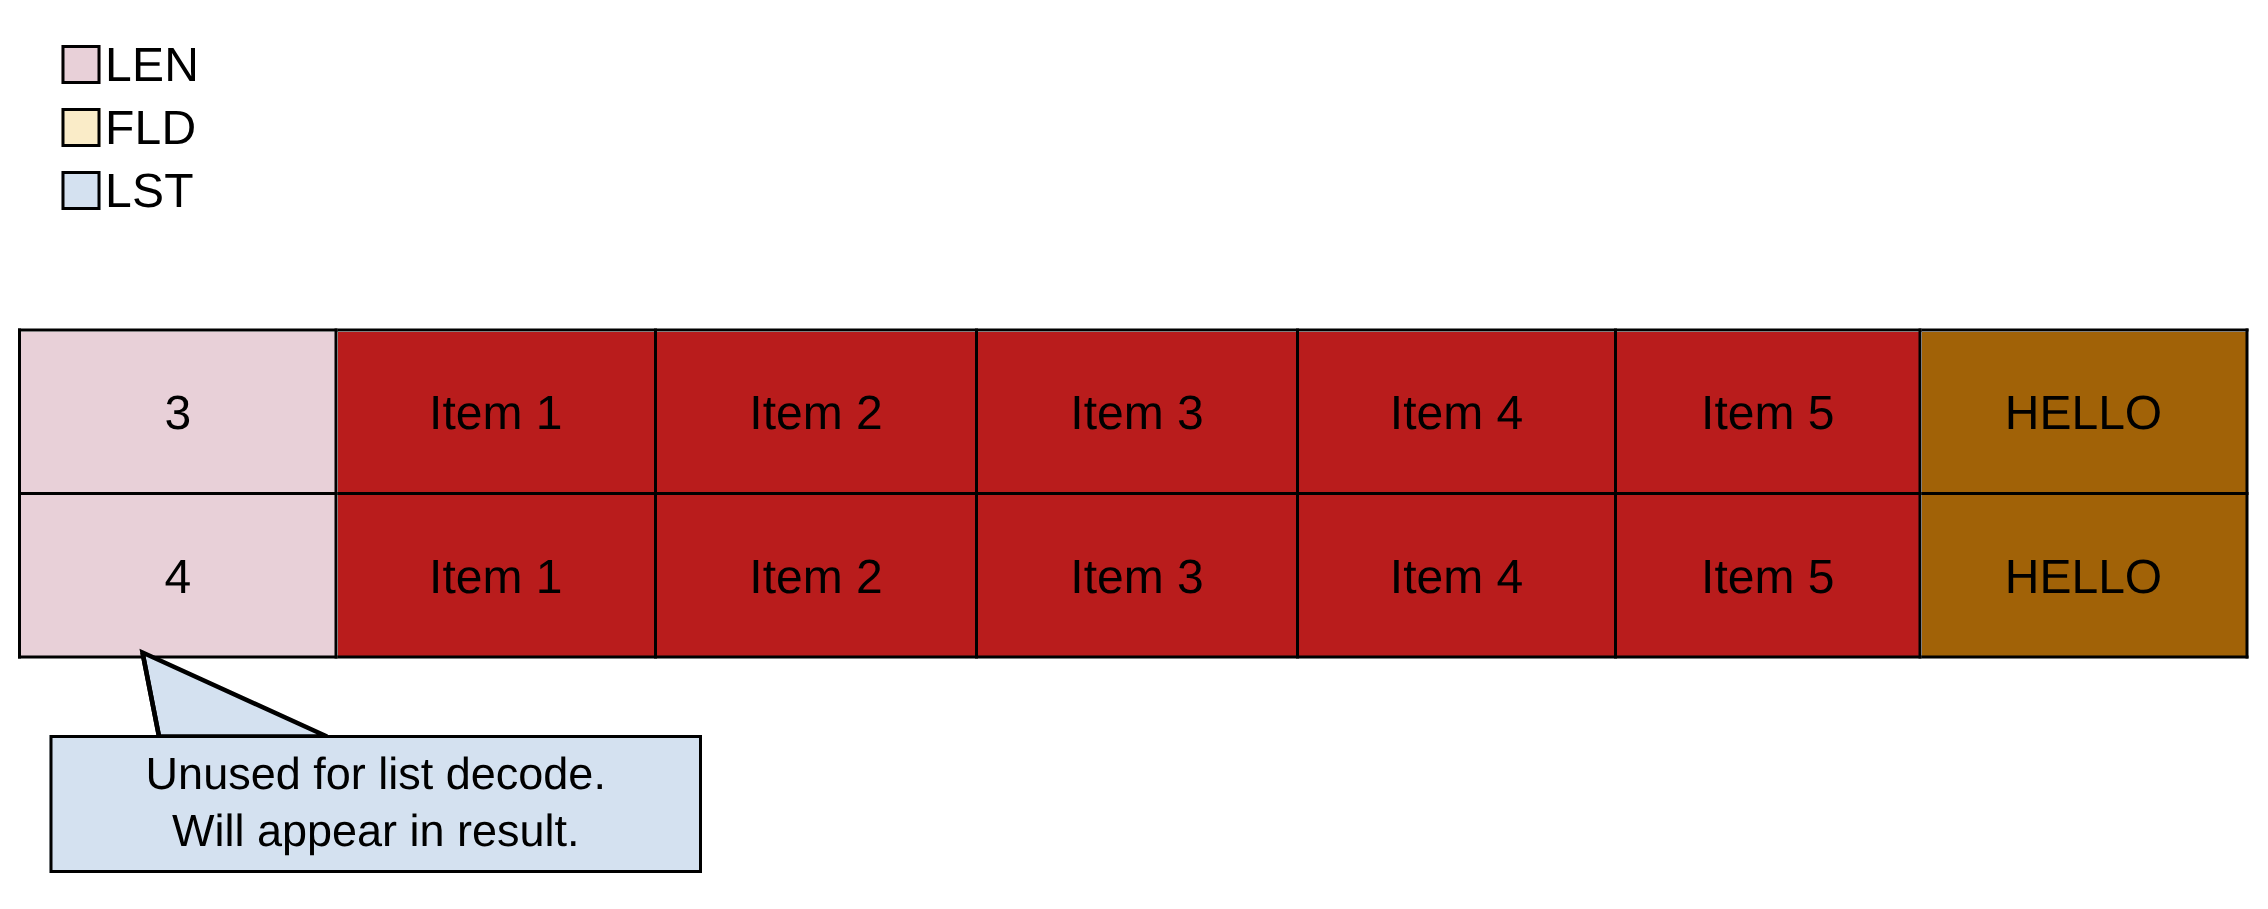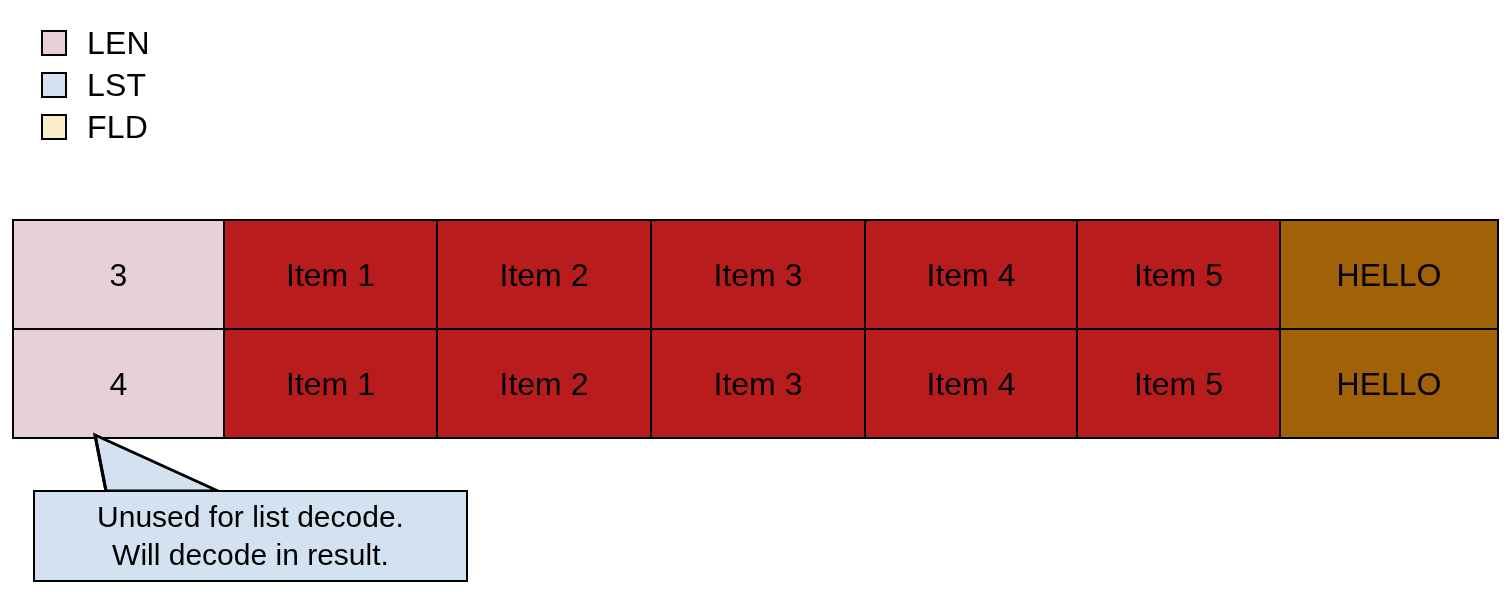--- a/index.html
+++ b/index.html
@@ -34,21 +34,21 @@
     height: 42px;
   }
   .legend-swatch {
     width: 26px;
     height: 26px;
     border: 2px solid #000000;
     box-sizing: border-box;
     flex: 0 0 auto;
   }
   .legend-label {
-    margin-left: 20px;
+    margin-left: 3px;
     font-size: 32px;
     line-height: 32px;
     letter-spacing: 0.2px;
     white-space: nowrap;
   }
 
   
   #wire-table {
     position: absolute;
     left: 12px;
@@ -109,27 +109,27 @@
 <div id="canvas">
 
   <div id="legend">
 
     <div class="legend-row">
       <span class="legend-swatch" style="background:#e8d0d8;"></span>
       <span class="legend-label">LEN</span>
     </div>
 
     <div class="legend-row">
-      <span class="legend-swatch" style="background:#d4e1f0;"></span>
-      <span class="legend-label">LST</span>
+      <span class="legend-swatch" style="background:#faecc8;"></span>
+      <span class="legend-label">FLD</span>
     </div>
 
     <div class="legend-row">
-      <span class="legend-swatch" style="background:#faecc8;"></span>
-      <span class="legend-label">FLD</span>
+      <span class="legend-swatch" style="background:#d4e1f0;"></span>
+      <span class="legend-label">LST</span>
     </div>
 
   </div>
 
   <table id="wire-table">
     <colgroup>
       <col style="width:211px">
       <col style="width:213px">
       <col style="width:214px">
       <col style="width:214px">
@@ -159,16 +159,16 @@
     </tbody>
   </table>
 
   <svg id="callout-tail" viewBox="0 0 260 80" width="260" height="80">
     <polygon points="95,10 218,66 106,66" fill="#d4e1f0" stroke="#000000" stroke-width="3" stroke-linejoin="miter"></polygon>
     <line x1="95" y1="10" x2="106" y2="66" stroke="#000000" stroke-width="3"></line>
   </svg>
 
   <div id="callout">
     <div class="callout-line">Unused for list decode.</div>
-    <div class="callout-line">Will decode in result.</div>
+    <div class="callout-line">Will appear in result.</div>
   </div>
 
 </div>
 
 </body></html>

